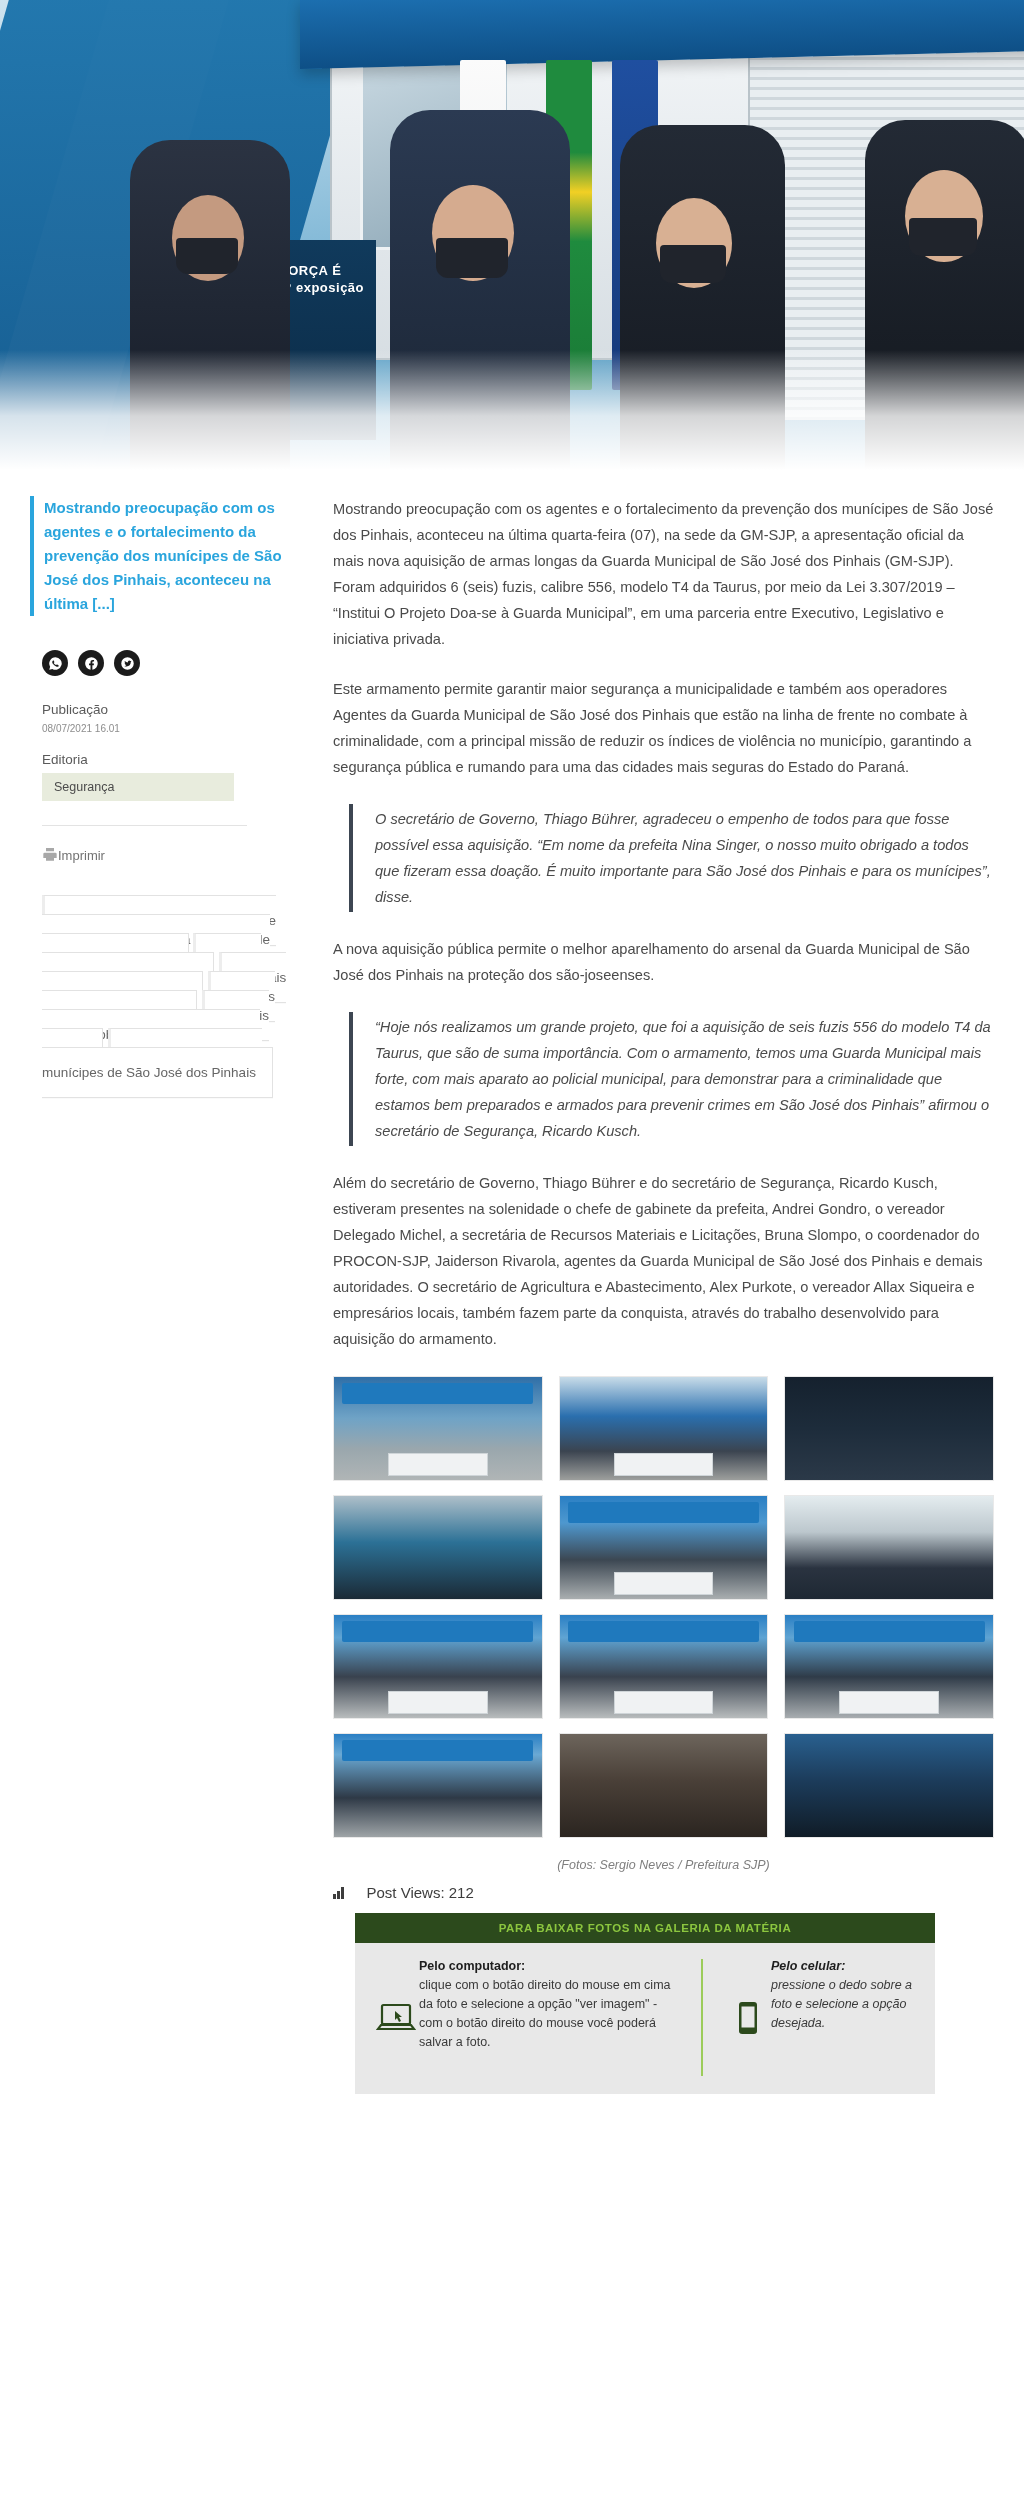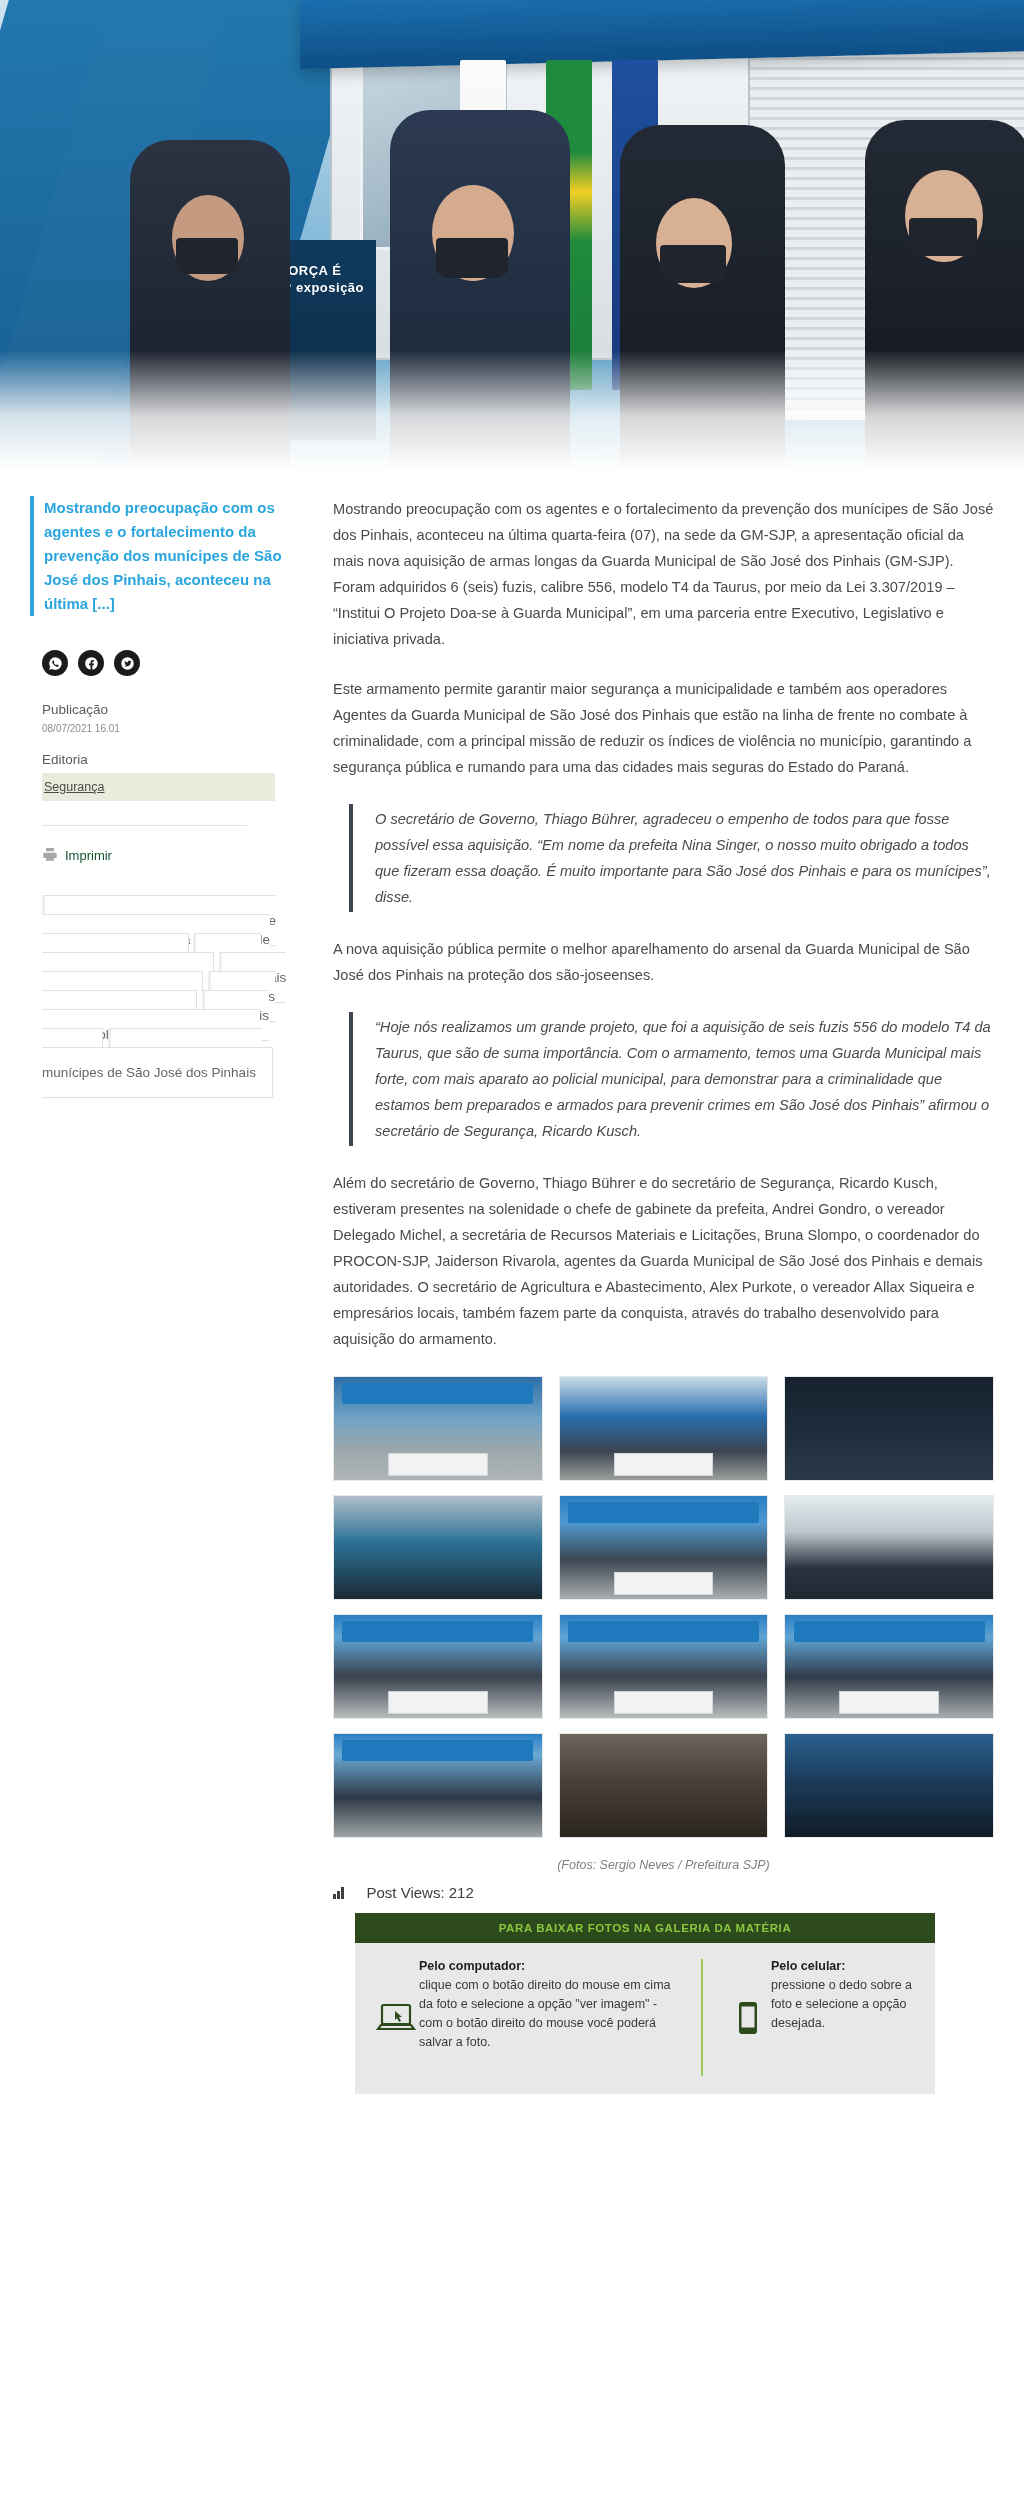--- a/index.html
+++ b/index.html
@@ -103,24 +103,24 @@
     width:26px; height:26px; border-radius:50%; background:#1b1b1b;
     display:flex; align-items:center; justify-content:center;
   }
   .soc svg { width:15px; height:15px; fill:#fff; }
 
   .meta-block { margin:26px 0 0 12px; }
   .meta-label { font-size:13.5px; color:#5a5a5a; margin-bottom:6px; }
   .meta-value { font-size:10px; color:#8d8d8d; margin-bottom:18px; }
   .editoria-tag {
     display:block; background:#e8ecdd; color:#4b4b4b;
-    font-size:12.5px; padding:7px 2px; width:233px;text-decoration:underline;
+    font-size:12.5px; padding:7px 12px; width:192px;
   }
   .sidebar-rule { border:0; border-top:1px solid #e3e3e3; margin:24px 12px 0 12px; width:205px; }
-  .print-link { display:flex; align-items:center; gap:7px; margin:20px 0 0 12px; color:#14532d; font-size:13px; }
+  .print-link { display:flex; align-items:center; margin:20px 0 0 12px; color:#737373; font-size:13px; }
   .print-link svg { width:16px; height:16px; fill:#a8a8a8; }
 
   
   .related { margin:46px 0 0 12px; }
   .rel-box {
     border:1px solid #e2e2e2; border-left:3px solid #ededed;
     background:#fff; padding:17px 16px 17px 36px;
     font-size:13.5px; line-height:19px; color:#666; margin-bottom:13px;
     box-shadow:0 1px 1px rgba(0,0,0,.02);
     width:200px;
@@ -168,21 +168,21 @@
 
   
   .dl-box { margin:12px 0 0 22px; width:580px; }
   .dl-head {
     background:#2c4a1c; color:#8cc63f; font-weight:bold; font-size:11.5px;
     letter-spacing:.6px; text-align:center; padding:9px 0;
   }
   .dl-body { background:#e8e8e8; display:flex; padding:16px 18px 18px 18px; gap:0; }
   .dl-col { display:flex; }
   .dl-col.first { flex:0 0 330px; padding-right:18px; border-right:2px solid #9ccc5a; }
-  .dl-col.second { padding-left:22px; }
+  .dl-col.second { padding-left:22px;font-style:italic; }
   .dl-icon { width:46px; flex:0 0 46px; display:flex; align-items:center; justify-content:center; }
   .dl-icon svg { width:40px; height:34px; fill:none; stroke:#2c4a1c; stroke-width:2.2; }
   .dl-icon.phone svg { width:22px; height:36px; }
   .dl-text h4 { font-size:12.5px; color:#1e1e1e; margin-bottom:3px; }
   .dl-text p { font-size:12.5px; line-height:19px; color:#3a3a3a; }
 </style>
 </head>
 <body>
 
 <div class="page">

